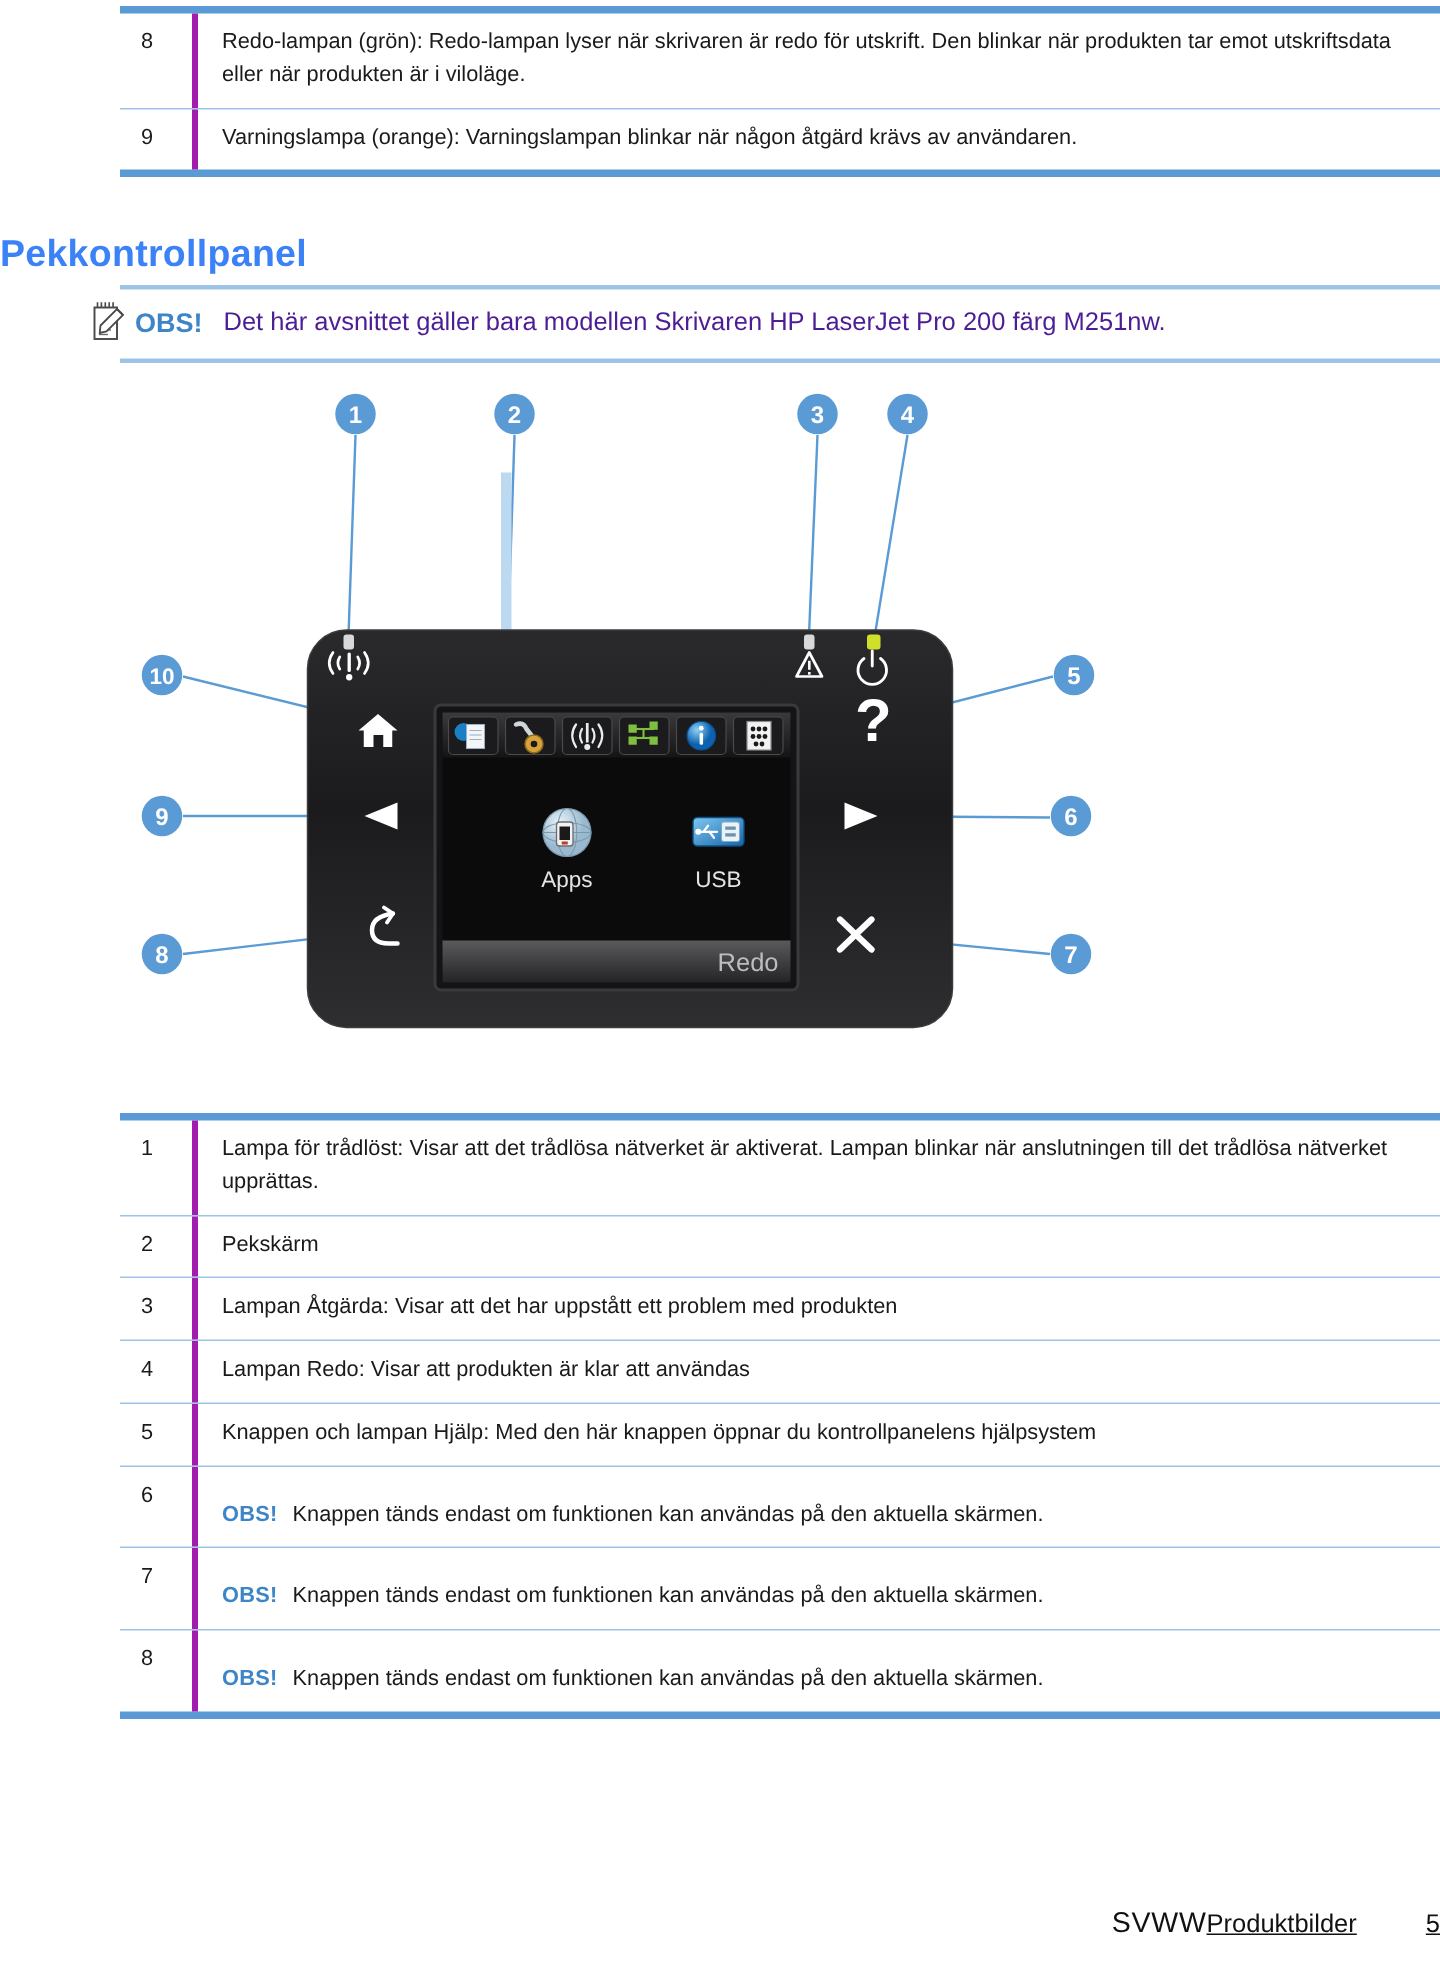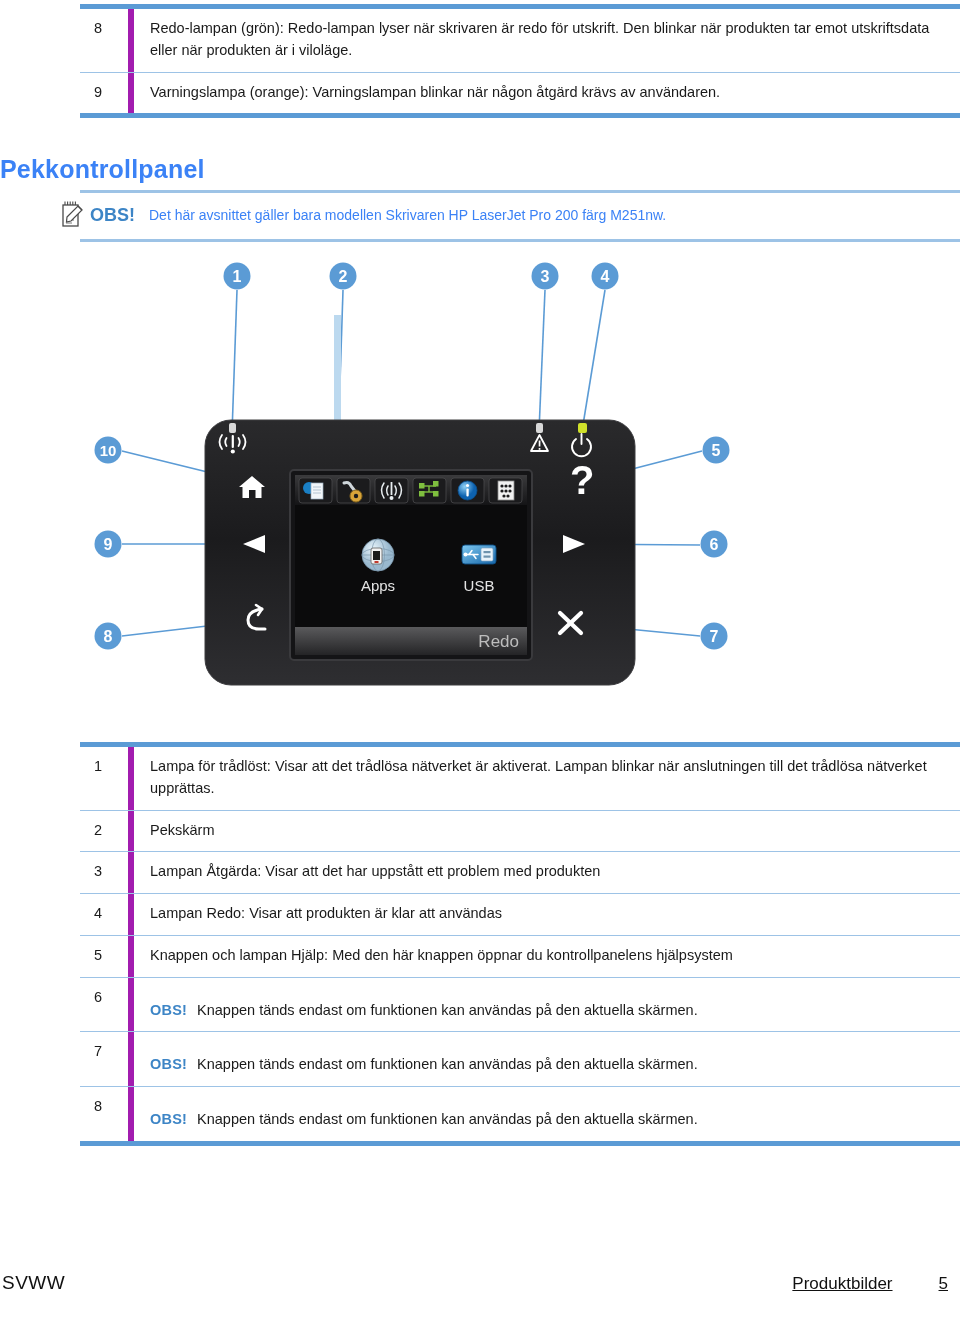--- a/index.html
+++ b/index.html
@@ -18,21 +18,21 @@
 
   .trow { display:flex; align-items:stretch; border-top:1px solid #9dc3e6; }
   .trow.first { border-top:none; }
   .tnum {
     width:48px; flex:0 0 48px;
     padding:9px 0 9px 14px;
     font-size:14.5px; color:#1a1a1a; line-height:1.45;
   }
   .tcell {
     flex:1 1 auto;
-    border-left:6px solid #a21caf;
+    border-left:4px solid #a21caf;
     padding:9px 14px 10px 16px;
     font-size:14.5px; line-height:1.5; color:#1a1a1a;
   }
   .note-line { margin-top:13px; }
   .obs {
     color:#3d85c6; font-weight:bold; letter-spacing:.2px;
     margin-right:10px;
   }
 
   
@@ -47,32 +47,32 @@
   }
 
   
   #note-box { position:absolute; top:190px; left:80px; width:880px; }
   #note-box .nb-rule-top { height:3px; background:#9dc3e6; }
   #note-box .nb-rule-bot { height:3px; background:#9dc3e6; }
   #note-box .nb-body { display:flex; align-items:center; padding:7px 0 9px 0; }
   .note-icon { width:26px; height:30px; position:relative; flex:0 0 26px; margin-left:-20px; }
   .note-icon svg { display:block; }
   .nb-obs { color:#3d85c6; font-weight:bold; font-size:18px; margin:0 14px 0 4px; }
-  .nb-text { font-size:14px; color:#3b82f6; }
+  .nb-text { font-size:17px; color:#4c1d95; }
 
   
   #figure { position:absolute; top:255px; left:0; width:960px; height:470px; }
   #figure svg { display:block; }
 
   
   #bottom-table-wrap { position:absolute; top:742px; left:0; width:960px; }
 
   
   #footer { position:absolute; left:0; top:1272px; width:960px; padding:0 0 0 0; }
-  #footer .f-inner { display:flex; justify-content:space-between; align-items:baseline; padding:0 12px 0 2px; }
+  #footer .f-inner { display:flex; justify-content:flex-end; align-items:baseline; padding:0 0 0 2px;margin-left:32px; }
   #footer .f-left { font-size:19px; color:#111; letter-spacing:.5px; }
   #footer .f-right { font-size:17px; color:#111;text-decoration:underline; }
   #footer .f-right .f-sec { margin-right:46px; }
 </style>
 </head>
 <body>
 
 <div id="top-table-wrap">
   <div class="bar-thick"></div>
   <div class="spec-table">

